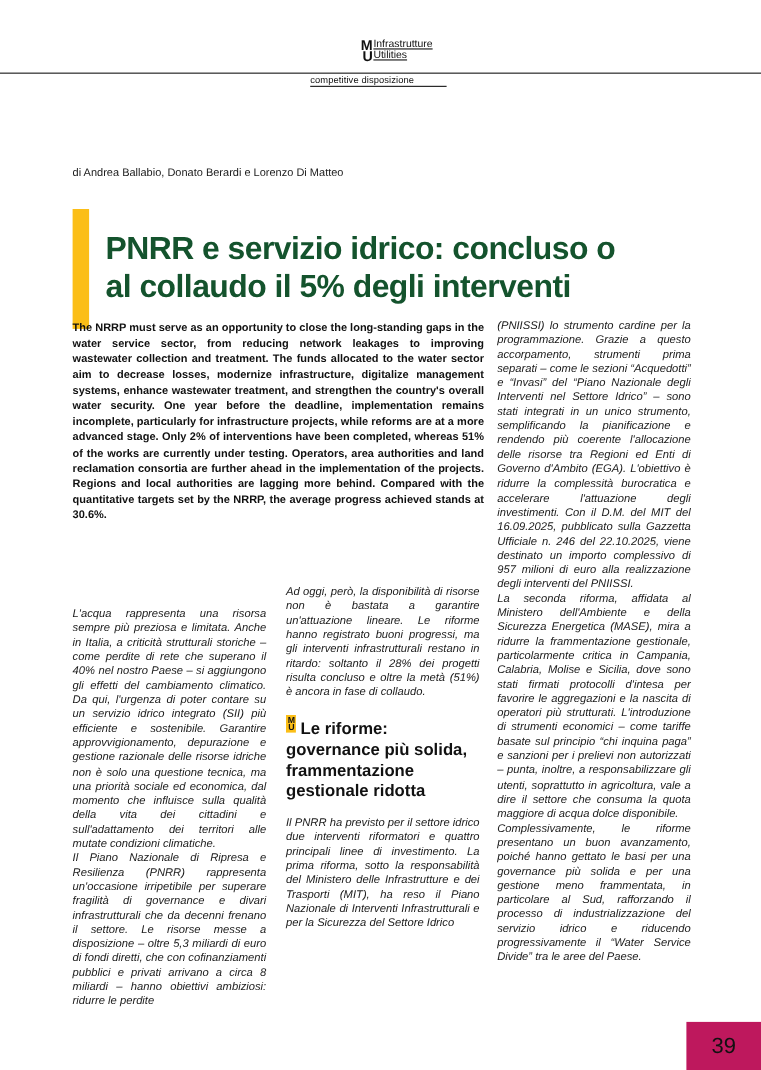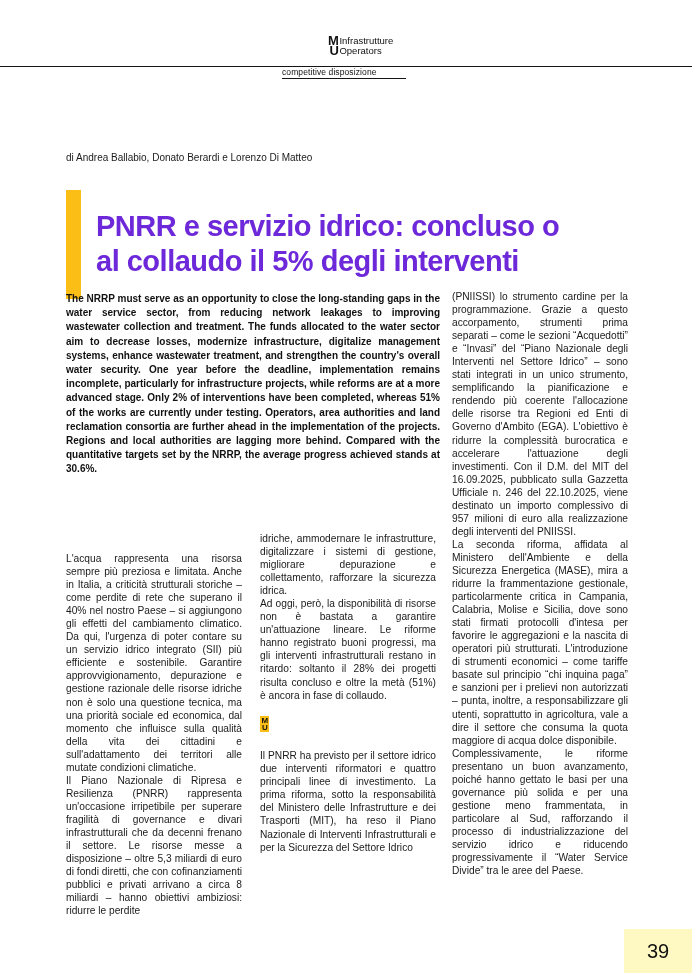--- a/index.html
+++ b/index.html
@@ -42,21 +42,21 @@
     letter-spacing: -0.4px;
   }
   .logo-mu span { display: block; }
   .logo-words {
     font-family: "Liberation Sans", sans-serif;
     font-size: 9.5px;
     line-height: 9.8px;
     color: #111;
     font-weight: normal;
   }
-  .logo-words span { display: block; }
+  .logo-words span { display: block; text-decoration: underline; }
   .masthead-rule {
     position: absolute;
     left: 0;
     top: 66px;
     width: 692px;
     height: 1px;
     background: #141414;
   }
   .masthead-tagline {
     position: absolute;
@@ -98,21 +98,21 @@
     background: #fbbe17;
     flex: 0 0 15px;
     margin-right: 15px;
   }
   .headline {
     font-family: "Liberation Sans", sans-serif;
     font-weight: bold;
     font-size: 29px;
     line-height: 35px;
     letter-spacing: -0.5px;
-    color: #6d28d9;
+    color: #14532d;
   }
   .headline-line { display: block; }
 
   
   .abstract {
     position: absolute;
     left: 66px;
     top: 292px;
     width: 374px;
     font-weight: bold;
@@ -125,20 +125,21 @@
   
   .col {
     position: absolute;
     font-size: 10.2px;
     line-height: 13.05px;
     text-align: justify;
     color: #1a1a1a;
   }
   .col p {
     margin: 0;
+    font-style: italic;
   }
   .col-1 { left: 66px;  top: 532px; width: 176px; margin-top: 20px; }
   .col-2 { left: 260px; top: 532px; width: 176px; }
   .col-3 { left: 452px; top: 290px; width: 176px; }
 
   
   .section-head {
     margin-top: 14px;
     font-family: "Liberation Sans", sans-serif;
     font-weight: bold;
@@ -166,41 +167,41 @@
   }
   .section-head-body { margin-top: 7px; }
 
   
   .page-number {
     position: absolute;
     left: 624px;
     top: 929px;
     width: 68px;
     height: 44px;
-    background: #fef9c3;
+    background: #be185d;
     color: #111;
     font-size: 20px;
     font-weight: normal;
     display: flex;
     align-items: center;
     justify-content: center;
   }
 </style>
 </head>
 <body>
 
 <div class="masthead">
   <div class="logo-block">
     <div class="logo-mu">
       <span>M</span>
       <span>U</span>
     </div>
     <div class="logo-words">
       <span>Infrastrutture</span>
-      <span>Operators</span>
+      <span>Utilities</span>
     </div>
   </div>
   <div class="masthead-rule"></div>
   <div class="masthead-tagline">competitive disposizione</div>
   <div class="masthead-rule-short"></div>
 </div>
 
 <div class="byline">di Andrea Ballabio, Donato Berardi e Lorenzo Di Matteo</div>
 
 <div class="headline-wrap">
@@ -212,27 +213,26 @@
 </div>
 
 <div class="abstract">The NRRP must serve as an opportunity to close the long-standing gaps in the water service sector, from reducing network leakages to improving wastewater collection and treatment. The funds allocated to the water sector aim to decrease losses, modernize infrastructure, digitalize management systems, enhance wastewater treatment, and strengthen the country's overall water security. One year before the deadline, implementation remains incomplete, particularly for infrastructure projects, while reforms are at a more advanced stage. Only 2% of interventions have been completed, whereas 51% of the works are currently under testing. Operators, area authorities and land reclamation consortia are further ahead in the implementation of the projects. Regions and local authorities are lagging more behind. Compared with the quantitative targets set by the NRRP, the average progress achieved stands at 30.6%.</div>
 
 <div class="col col-1">
   <p>L'acqua rappresenta una risorsa sempre più preziosa e limitata. Anche in Italia, a criticità strutturali storiche – come perdite di rete che superano il 40% nel nostro Paese – si aggiungono gli effetti del cambiamento climatico. Da qui, l'urgenza di poter contare su un servizio idrico integrato (SII) più efficiente e sostenibile. Garantire approvvigionamento, depurazione e gestione razionale delle risorse idriche non è solo una questione tecnica, ma una priorità sociale ed economica, dal momento che influisce sulla qualità della vita dei cittadini e sull'adattamento dei territori alle mutate condizioni climatiche.</p>
   <p>Il Piano Nazionale di Ripresa e Resilienza (PNRR) rappresenta un'occasione irripetibile per superare fragilità di governance e divari infrastrutturali che da decenni frenano il settore. Le risorse messe a disposizione – oltre 5,3 miliardi di euro di fondi diretti, che con cofinanziamenti pubblici e privati arrivano a circa 8 miliardi – hanno obiettivi ambiziosi: ridurre le perdite</p>
 </div>
 
 <div class="col col-2">
-  <p>idriche, ammodernare le infrastrutture, digitalizzare i sistemi di gestione, migliorare depurazione e collettamento, rafforzare la sicurezza idrica.</p>
   <p>Ad oggi, però, la disponibilità di risorse non è bastata a garantire un'attuazione lineare. Le riforme hanno registrato buoni progressi, ma gli interventi infrastrutturali restano in ritardo: soltanto il 28% dei progetti risulta concluso e oltre la metà (51%) è ancora in fase di collaudo.</p>
   <h2 class="section-head">
     <span class="mu-badge">
       <i>M</i>
       <i>U</i>
-    </span>
+    </span><span>Le riforme: governance più solida, frammentazione gestionale ridotta</span>
   </h2>
   <p class="section-head-body">Il PNRR ha previsto per il settore idrico due interventi riformatori e quattro principali linee di investimento. La prima riforma, sotto la responsabilità del Ministero delle Infrastrutture e dei Trasporti (MIT), ha reso il Piano Nazionale di Interventi Infrastrutturali e per la Sicurezza del Settore Idrico</p>
 </div>
 
 <div class="col col-3">
   <p>(PNIISSI) lo strumento cardine per la programmazione. Grazie a questo accorpamento, strumenti prima separati – come le sezioni “Acquedotti” e “Invasi” del “Piano Nazionale degli Interventi nel Settore Idrico” – sono stati integrati in un unico strumento, semplificando la pianificazione e rendendo più coerente l'allocazione delle risorse tra Regioni ed Enti di Governo d'Ambito (EGA). L'obiettivo è ridurre la complessità burocratica e accelerare l'attuazione degli investimenti. Con il D.M. del MIT del 16.09.2025, pubblicato sulla Gazzetta Ufficiale n. 246 del 22.10.2025, viene destinato un importo complessivo di 957 milioni di euro alla realizzazione degli interventi del PNIISSI.</p>
   <p>La seconda riforma, affidata al Ministero dell'Ambiente e della Sicurezza Energetica (MASE), mira a ridurre la frammentazione gestionale, particolarmente critica in Campania, Calabria, Molise e Sicilia, dove sono stati firmati protocolli d'intesa per favorire le aggregazioni e la nascita di operatori più strutturati. L'introduzione di strumenti economici – come tariffe basate sul principio “chi inquina paga” e sanzioni per i prelievi non autorizzati – punta, inoltre, a responsabilizzare gli utenti, soprattutto in agricoltura, vale a dire il settore che consuma la quota maggiore di acqua dolce disponibile.</p>
   <p>Complessivamente, le riforme presentano un buon avanzamento, poiché hanno gettato le basi per una governance più solida e per una gestione meno frammentata, in particolare al Sud, rafforzando il processo di industrializzazione del servizio idrico e riducendo progressivamente il “Water Service Divide” tra le aree del Paese.</p>
 </div>
 

